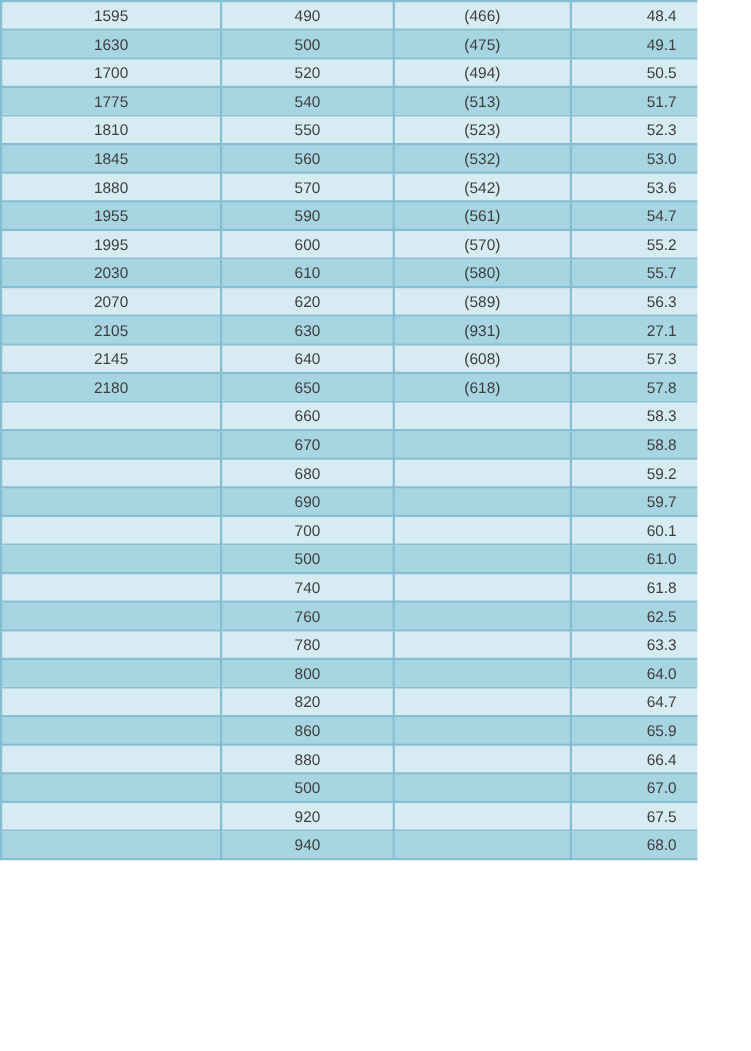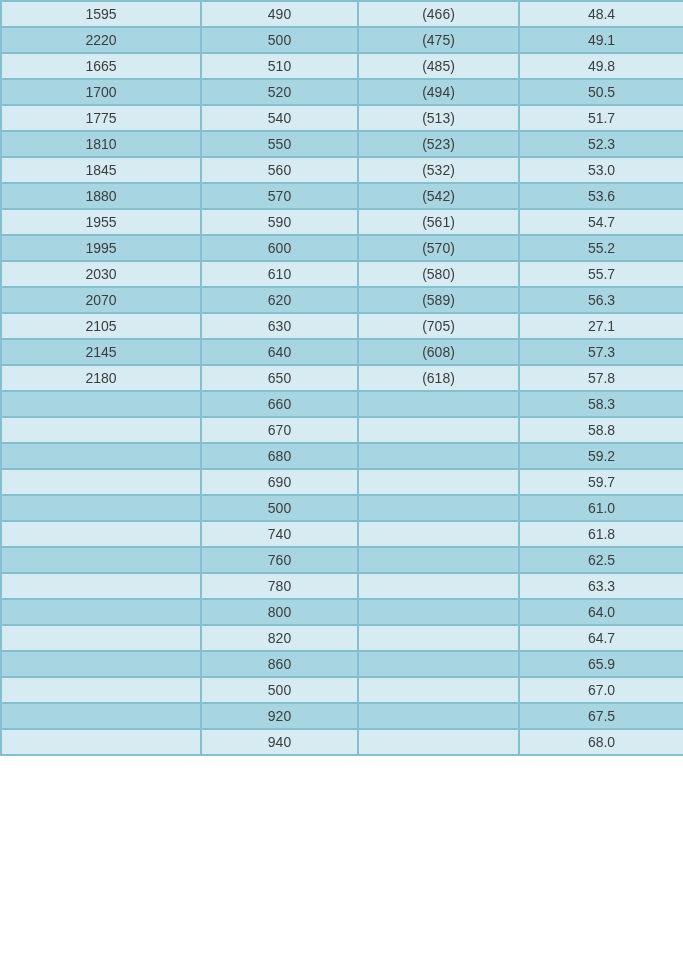--- a/index.html
+++ b/index.html
@@ -11,21 +11,21 @@
   }
   * { box-sizing: border-box; }
   html, body {
     margin: 0;
     padding: 0;
     background: var(--page-bg);
     width: 683px;
     font-family: "Liberation Sans", "DejaVu Sans", sans-serif;
   }
   .page {
-    width: 683px;
+    width: 634px;
     height: 955px;
     overflow: hidden;
     background: var(--page-bg);
   }
   table.conversion-table {
     border-collapse: collapse;
     table-layout: fixed;
     width: 683px;
   }
   table.conversion-table td {
@@ -58,30 +58,24 @@
         <col class="c4">
     </colgroup>
     <tbody>
         <tr>
           <td>1595</td>
           <td>490</td>
           <td>(466)</td>
           <td>48.4</td>
         </tr>
         <tr>
-          <td>2220</td>
+          <td>1630</td>
           <td>500</td>
           <td>(475)</td>
           <td>49.1</td>
-        </tr>
-        <tr>
-          <td>1665</td>
-          <td>510</td>
-          <td>(485)</td>
-          <td>49.8</td>
         </tr>
         <tr>
           <td>1700</td>
           <td>520</td>
           <td>(494)</td>
           <td>50.5</td>
         </tr>
         <tr>
           <td>1775</td>
           <td>540</td>
@@ -126,21 +120,21 @@
         </tr>
         <tr>
           <td>2070</td>
           <td>620</td>
           <td>(589)</td>
           <td>56.3</td>
         </tr>
         <tr>
           <td>2105</td>
           <td>630</td>
-          <td>(705)</td>
+          <td>(931)</td>
           <td>27.1</td>
         </tr>
         <tr>
           <td>2145</td>
           <td>640</td>
           <td>(608)</td>
           <td>57.3</td>
         </tr>
         <tr>
           <td>2180</td>
@@ -167,20 +161,26 @@
           <td>59.2</td>
         </tr>
         <tr>
           <td></td>
           <td>690</td>
           <td></td>
           <td>59.7</td>
         </tr>
         <tr>
           <td></td>
+          <td>700</td>
+          <td></td>
+          <td>60.1</td>
+        </tr>
+        <tr>
+          <td></td>
           <td>500</td>
           <td></td>
           <td>61.0</td>
         </tr>
         <tr>
           <td></td>
           <td>740</td>
           <td></td>
           <td>61.8</td>
         </tr>
@@ -206,20 +206,26 @@
           <td></td>
           <td>820</td>
           <td></td>
           <td>64.7</td>
         </tr>
         <tr>
           <td></td>
           <td>860</td>
           <td></td>
           <td>65.9</td>
+        </tr>
+        <tr>
+          <td></td>
+          <td>880</td>
+          <td></td>
+          <td>66.4</td>
         </tr>
         <tr>
           <td></td>
           <td>500</td>
           <td></td>
           <td>67.0</td>
         </tr>
         <tr>
           <td></td>
           <td>920</td>

